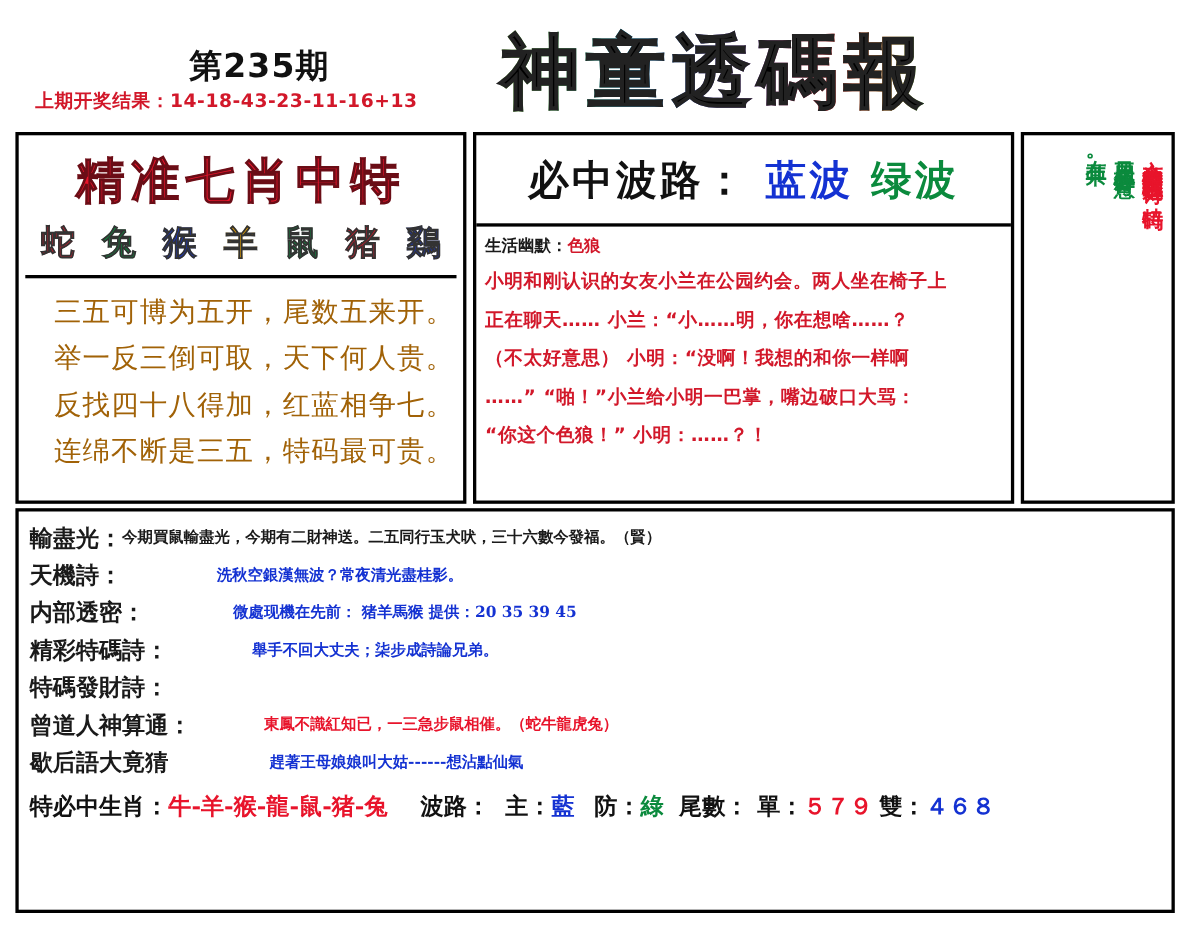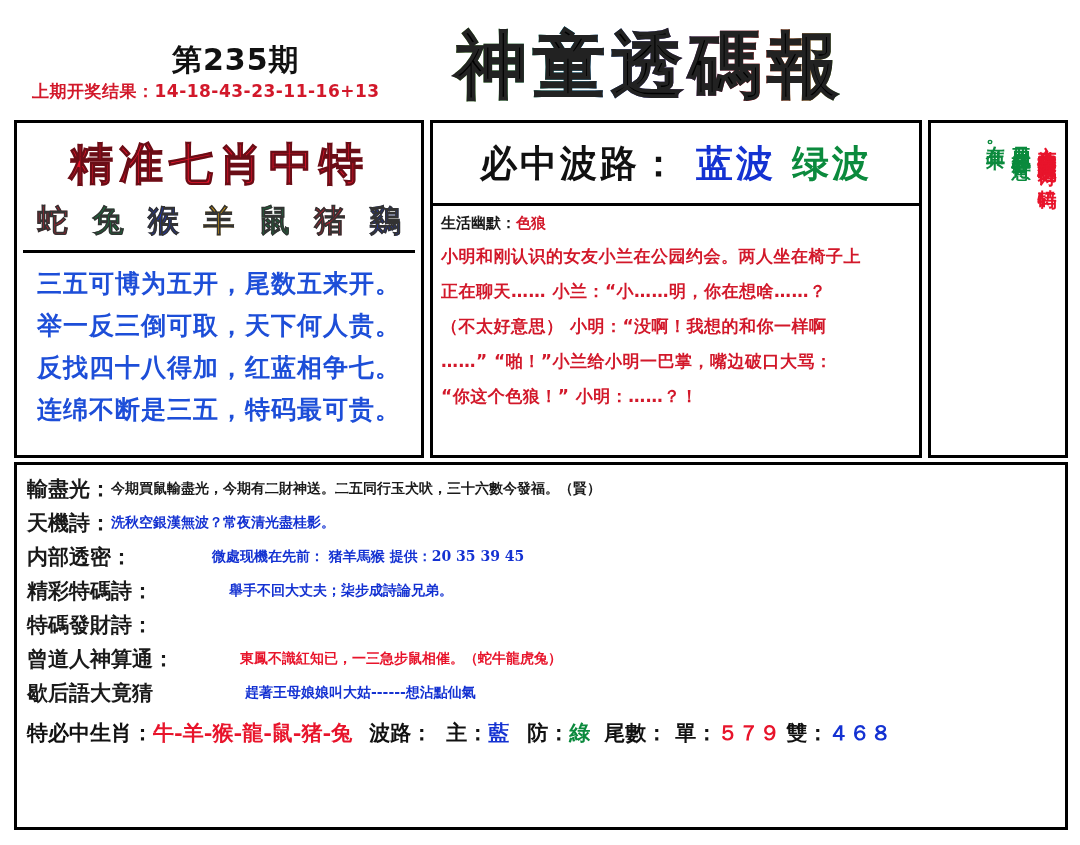--- a/index.html
+++ b/index.html
@@ -45,23 +45,23 @@
     margin-top:6px;padding:0 8px 4px;
   }
   .zodiac span{
     font-size:31px;font-weight:bold;
     font-family:"DejaVu Serif","Liberation Serif",serif;
     -webkit-text-stroke:0.6px #333;
   }
   .rule{height:3px;background:#000;margin:4px 6px 0;}
   .poem{padding:6px 8px 0;}
   .poem div{
-    font-size:25px;font-weight:bold;color:#1d4ed8;letter-spacing:1px;
-    font-family:"DejaVu Serif","Liberation Serif",serif;
-    margin:8px 0 9px;text-align:center;
+    font-size:25px;font-weight:normal;color:#a16207;letter-spacing:1px;
+    font-family:"DejaVu Serif","Liberation Serif",serif;
+    margin:8px 0 9px;text-align:right;
   }
 
   .boxM{
     position:absolute;left:430px;top:120px;width:492px;height:338px;
     border:3px solid #000;box-sizing:border-box;background:#fff;
   }
   .boxM .h2{
     text-align:center;font-size:37px;font-weight:bold;
     font-family:"DejaVu Serif","Liberation Serif",serif;
     margin-top:16px;letter-spacing:3px;
@@ -104,21 +104,21 @@
   }
   .val{
     font-size:14px;font-weight:bold;white-space:nowrap;
     font-family:"DejaVu Serif","Liberation Serif",serif;
   }
   .r1{margin-top:4px;}
   .r1 .val{color:#1a1a1a;}
   .blue{color:#1432d2;}
   .red{color:#e8142b;}
   .black{color:#111;}
-  .ind-1{}
+  .ind-1{margin-left:86px;}
   .ind-2{margin-left:80px;}
   .ind-3{margin-left:76px;}
   .ind-4{margin-left:70px;}
   .ind-5{margin-left:92px;}
   .ind-6{margin-left:66px;}
   .lastrow{
     display:flex;align-items:baseline;margin-top:12px;gap:0px;
     font-size:21px;font-weight:bold;
     font-family:"DejaVu Serif","Liberation Serif",serif;
   }
@@ -205,21 +205,21 @@
       <span class="val red ind-6">東鳳不識紅知已，一三急步鼠相催。（蛇牛龍虎兔）</span>
     </div>
     <div class="brow">
       <span class="lbl">歇后語大竟猜</span>
       <span class="val blue ind-5">趕著王母娘娘叫大姑------想沾點仙氣</span>
     </div>
 
     <div class="lastrow">
       <span class="black">特必中生肖：</span>
       <span class="red">牛-羊-猴-龍-鼠-猪-兔</span>
-      <span class="black" style="margin-left:17px">波路：</span>
+      <span class="black" style="margin-left:30px">波路：</span>
       <span class="black" style="margin-left:14px">主：</span>
       <span class="blue">藍</span>
       <span class="black" style="margin-left:18px">防：</span>
       <span style="color:#0b8a3d">綠</span>
       <span class="black" style="margin-left:14px">尾數：</span>
       <span class="black" style="margin-left:8px">單：</span>
       <span class="red">５７９</span>
       <span class="black" style="margin-left:6px">雙：</span>
       <span class="blue">４６８</span>
     </div>

